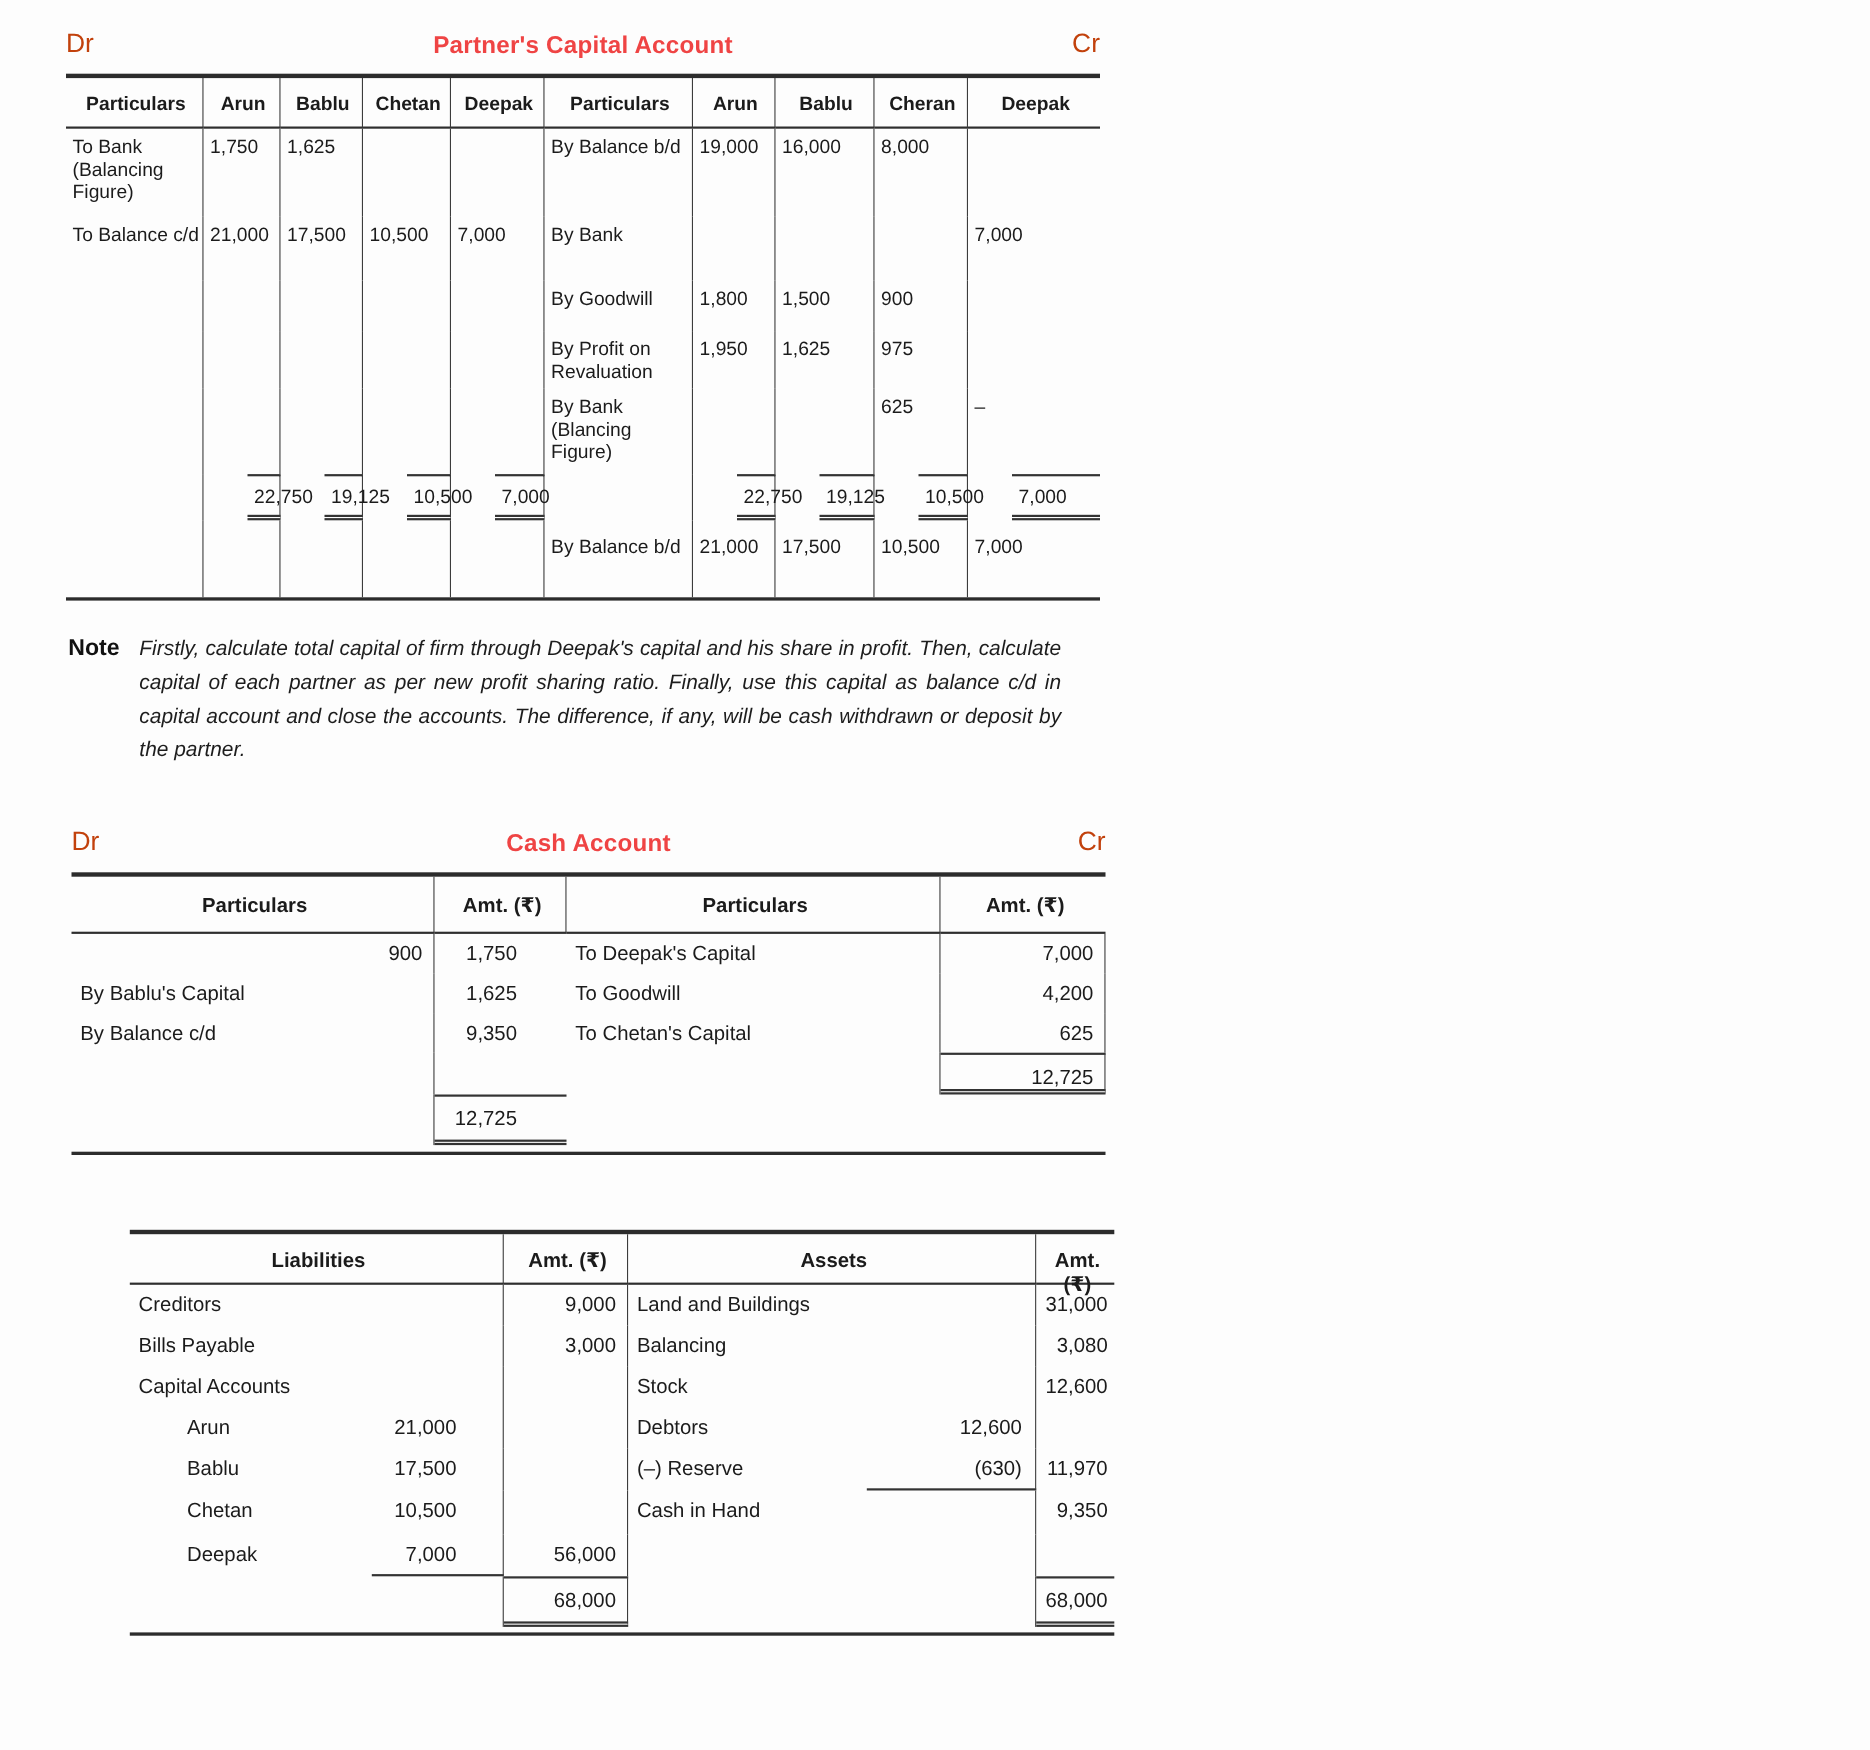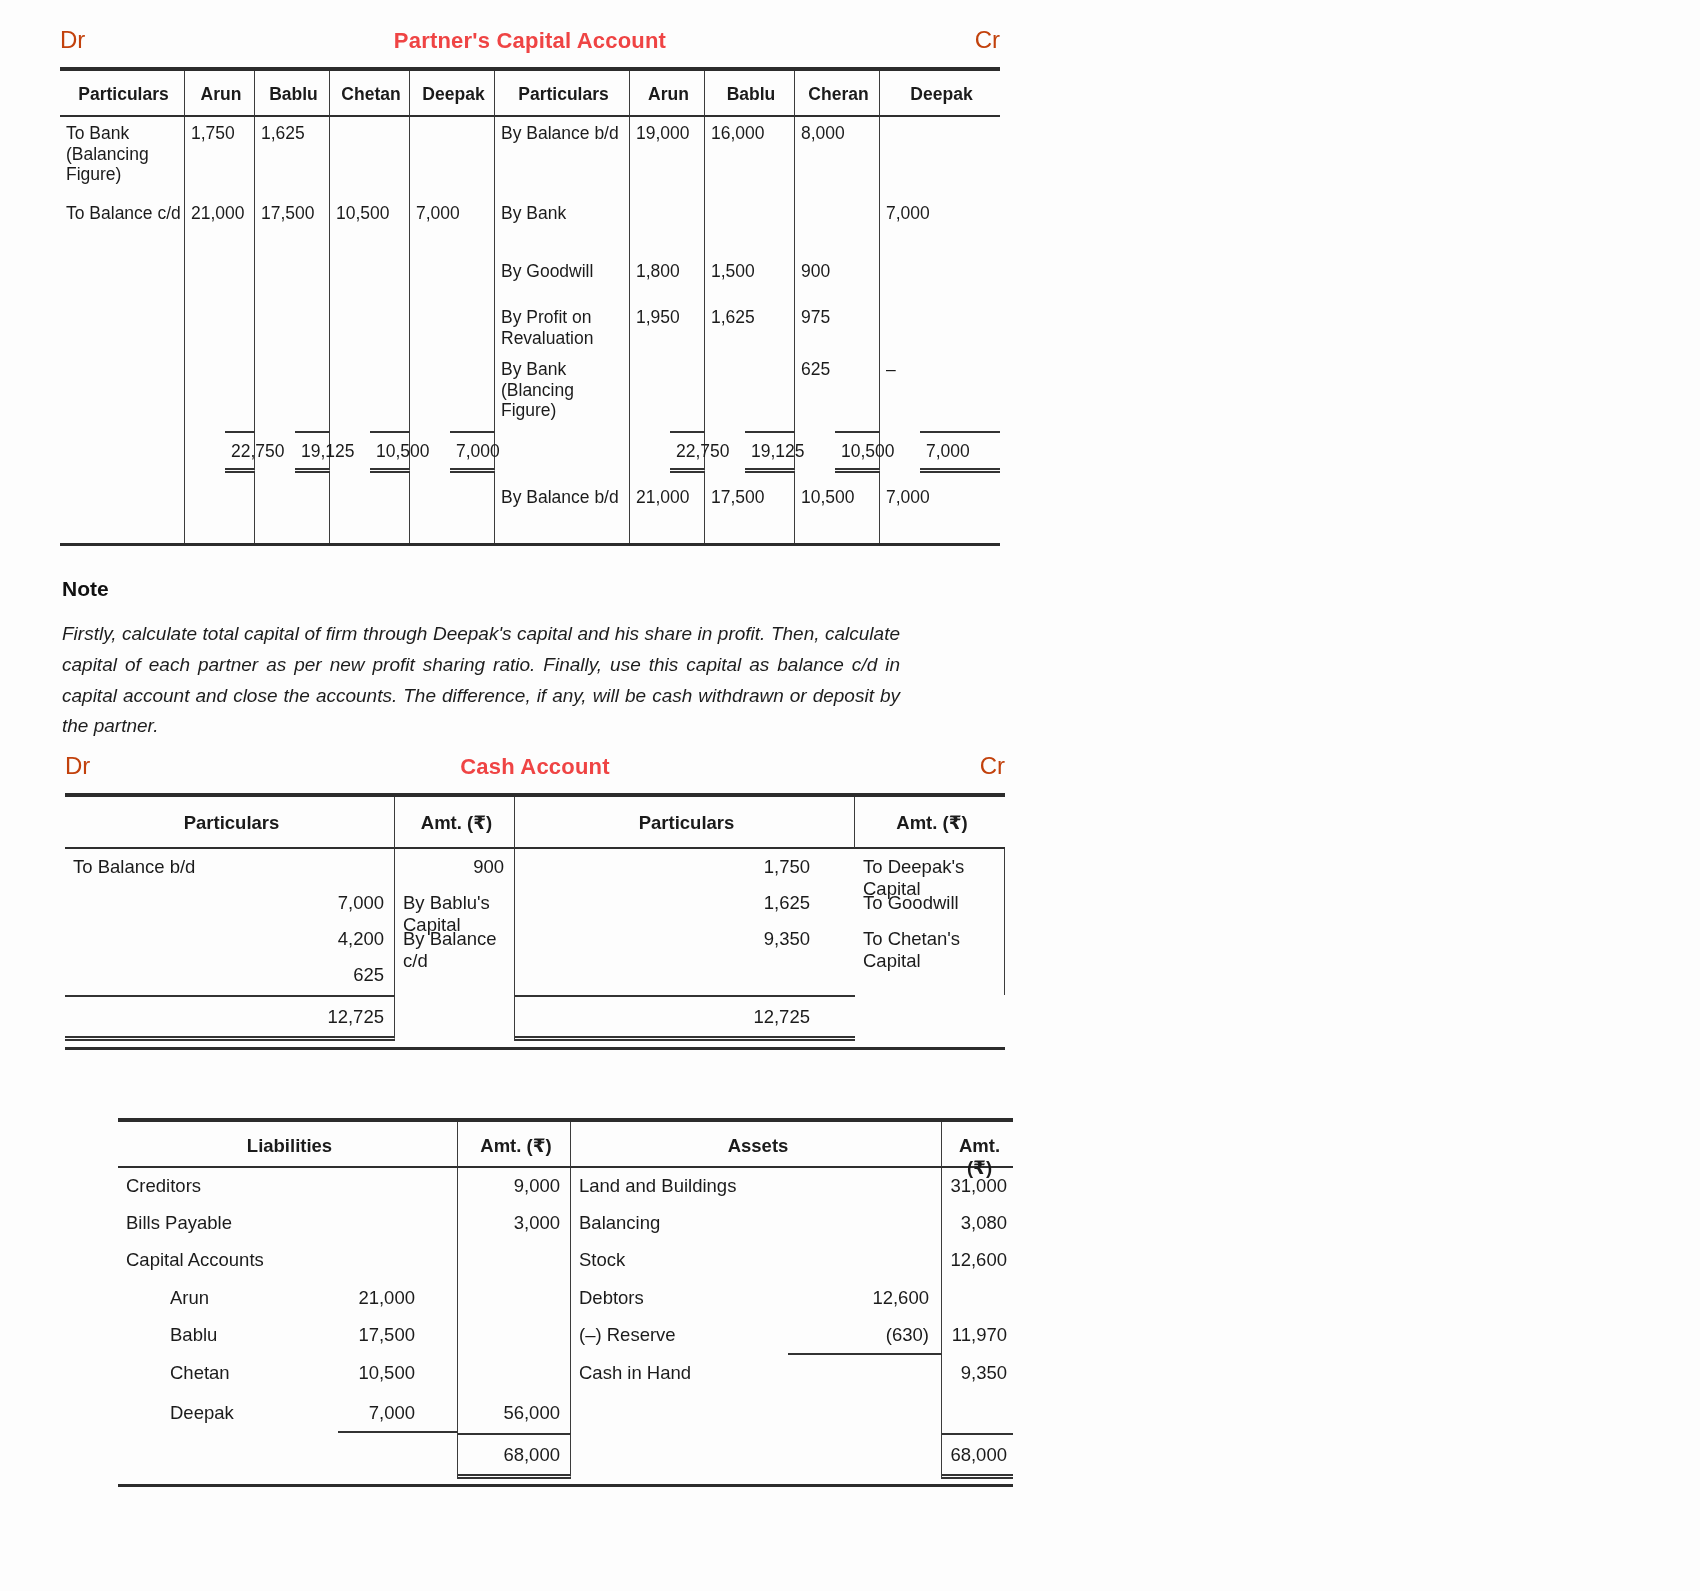--- a/index.html
+++ b/index.html
@@ -38,21 +38,21 @@
   .pca-grid > div.p { padding-right:2px; }
   .pca-grid > div.tot {
     border-top:2px solid #333;
     border-bottom:5px double #333;
     padding-top:8px;
     margin-left:40px;
   }
   .pca-grid > div.cl { padding-top:14px; }
 
   
-  .note-wrap { position:absolute; left:62px; top:575px; width:920px; display:flex; gap:18px;flex-direction:column; }
+  .note-wrap { position:absolute; left:62px; top:575px; width:920px; display:flex; gap:18px; }
   .note-label { font-weight:bold; font-size:21px; padding-top:2px; color:#111; }
   .note-text {
     font-style:italic; font-size:19px; line-height:1.62;
     text-align:justify; width:838px; color:#1d1d1d;
   }
 
   
   .cash-wrap { position:absolute; left:65px; top:752px; width:940px; }
   .cash-grid {
     display:grid;
@@ -219,21 +219,20 @@
       <span class="acct-title">Cash Account</span>
       <span class="drcr">Cr</span>
     </div>
     <div class="cash-grid">
 
       <div class="h vr">Particulars</div>
       <div class="h vr">Amt. (₹)</div>
       <div class="h vr">Particulars</div>
       <div class="h">Amt. (₹)</div>
 
-      <div class="vr">To Balance b/d</div>
       <div class="vr amt-l">900</div>
       <div class="amt-r">1,750</div>
 
       <div class="vr">To Deepak's Capital</div>
       <div class="vr amt-l">7,000</div>
       <div class="vr">By Bablu's Capital</div>
       <div class="amt-r">1,625</div>
 
       <div class="vr">To Goodwill</div>
       <div class="vr amt-l">4,200</div>

